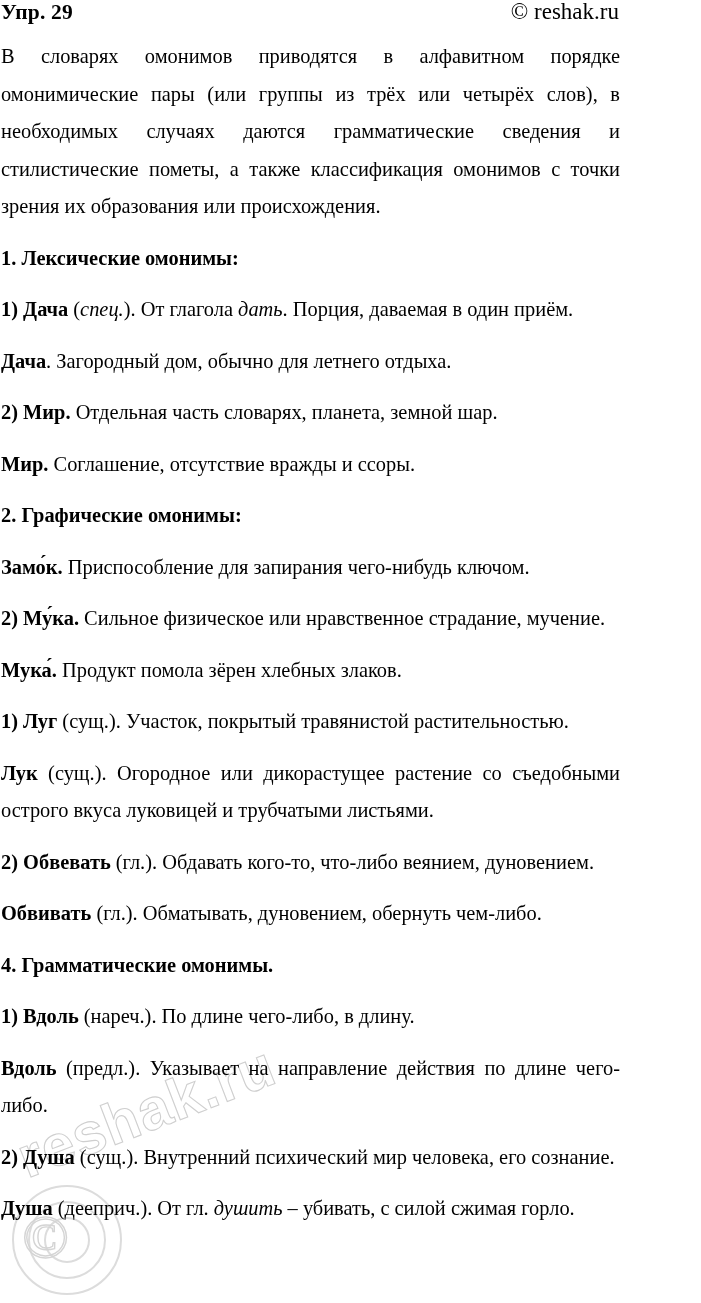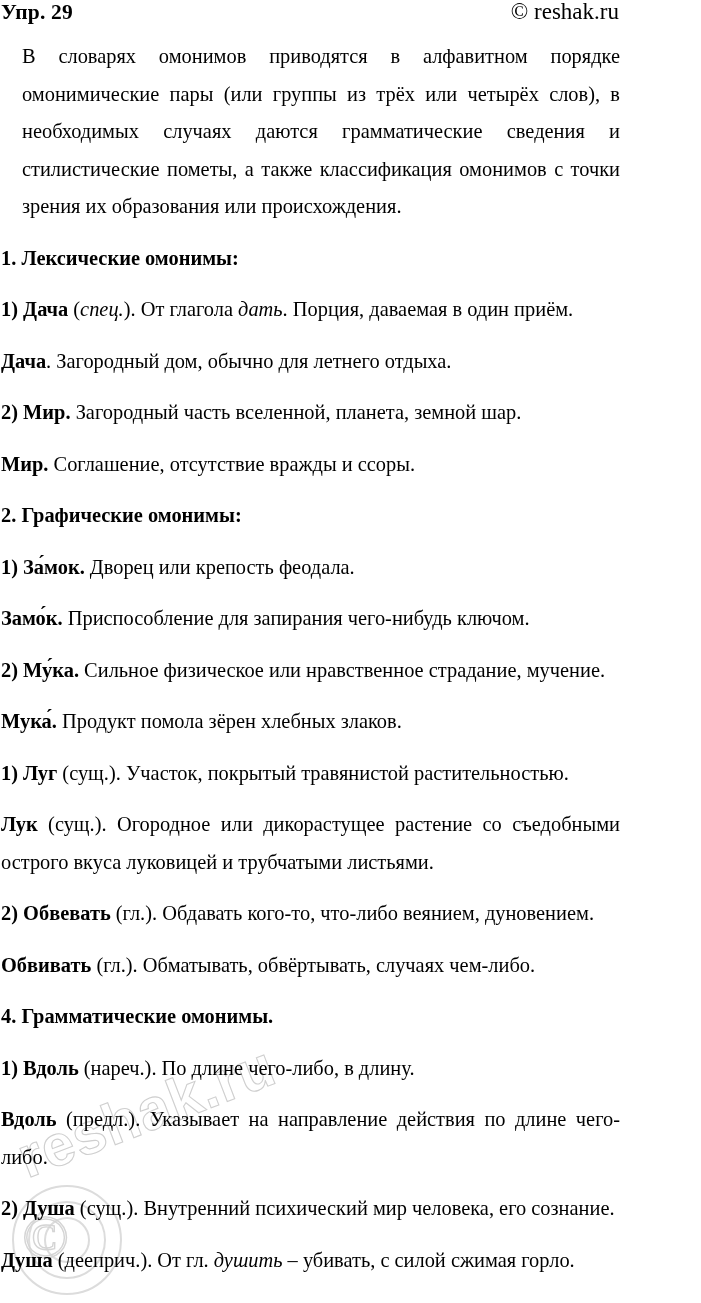--- a/index.html
+++ b/index.html
@@ -88,21 +88,20 @@
     text-align: justify;
     text-justify: inter-word;
     font-size: 20.4px;
     line-height: 37.5px;
     hyphens: manual;
   }
   p.para:last-child { margin-bottom: 0; }
 
   .intro {
     margin-top: 12px !important;
-    padding-left: 21px;
   }
 
   .section-head {
     font-weight: bold;
     text-align: left;
   }
 
   .lead { font-weight: bold; }
   .ital { font-style: italic; margin-top: 28px; }
 
@@ -133,32 +132,29 @@
 
   <p class="para gap-s">
     <span class="lead">1)</span><span>&nbsp;</span><span class="lead">Дача</span><span> (</span><span class="ital">спец.</span><span>).</span><span> От глагола </span><span class="ital">дать</span><span>. Порция, даваемая в один приём.</span>
   </p>
 
   <p class="para gap-s">
     <span class="lead">Дача</span><span>. Загородный дом, обычно для летнего отдыха.</span>
   </p>
 
   <p class="para gap-s">
-    <span class="lead">2)</span><span>&nbsp;</span><span class="lead">Мир.</span><span> Загородный часть вселенной, планета, земной шар.</span>
+    <span class="lead">2)</span><span>&nbsp;</span><span class="lead">Мир.</span><span> Отдельная часть словарях, планета, земной шар.</span>
   </p>
 
   <p class="para gap-s">
     <span class="lead">Мир.</span><span> Соглашение, отсутствие вражды и ссоры.</span>
   </p>
 
   <p class="para section-head gap-m">2. Графические омонимы:</p>
 
-  <p class="para gap-s">
-    <span class="lead">1)</span><span>&nbsp;</span><span class="lead">За́мок.</span><span> Дворец или крепость феодала.</span>
-  </p>
 
   <p class="para gap-s">
     <span class="lead">Замо́к.</span><span> Приспособление для запирания чего-нибудь ключом.</span>
   </p>
 
   <p class="para gap-s">
     <span class="lead">2)</span><span>&nbsp;</span><span class="lead">Му́ка.</span><span> Сильное физическое или нравственное страдание, мучение.</span>
   </p>
 
   <p class="para gap-s">
@@ -172,21 +168,21 @@
 
   <p class="para gap-s">
     <span class="lead">Лук</span><span> (сущ.). Огородное или дикорастущее растение со съедобными острого вкуса луковицей и трубчатыми листьями.</span>
   </p>
 
   <p class="para gap-s">
     <span class="lead">2)</span><span>&nbsp;</span><span class="lead">Обвевать</span><span> (гл.). Обдавать кого-то, что-либо веянием, дуновением.</span>
   </p>
 
   <p class="para gap-s">
-    <span class="lead">Обвивать</span><span> (гл.). Обматывать, обвёртывать, случаях чем-либо.</span>
+    <span class="lead">Обвивать</span><span> (гл.). Обматывать, дуновением, обернуть чем-либо.</span>
   </p>
 
   <p class="para section-head gap-m">4. Грамматические омонимы.</p>
 
   <p class="para gap-s">
     <span class="lead">1)</span><span>&nbsp;</span><span class="lead">Вдоль</span><span> (нареч.). По длине чего-либо, в длину.</span>
   </p>
 
   <p class="para gap-s">
     <span class="lead">Вдоль</span><span> (предл.). Указывает на направление действия по длине чего-либо.</span>

